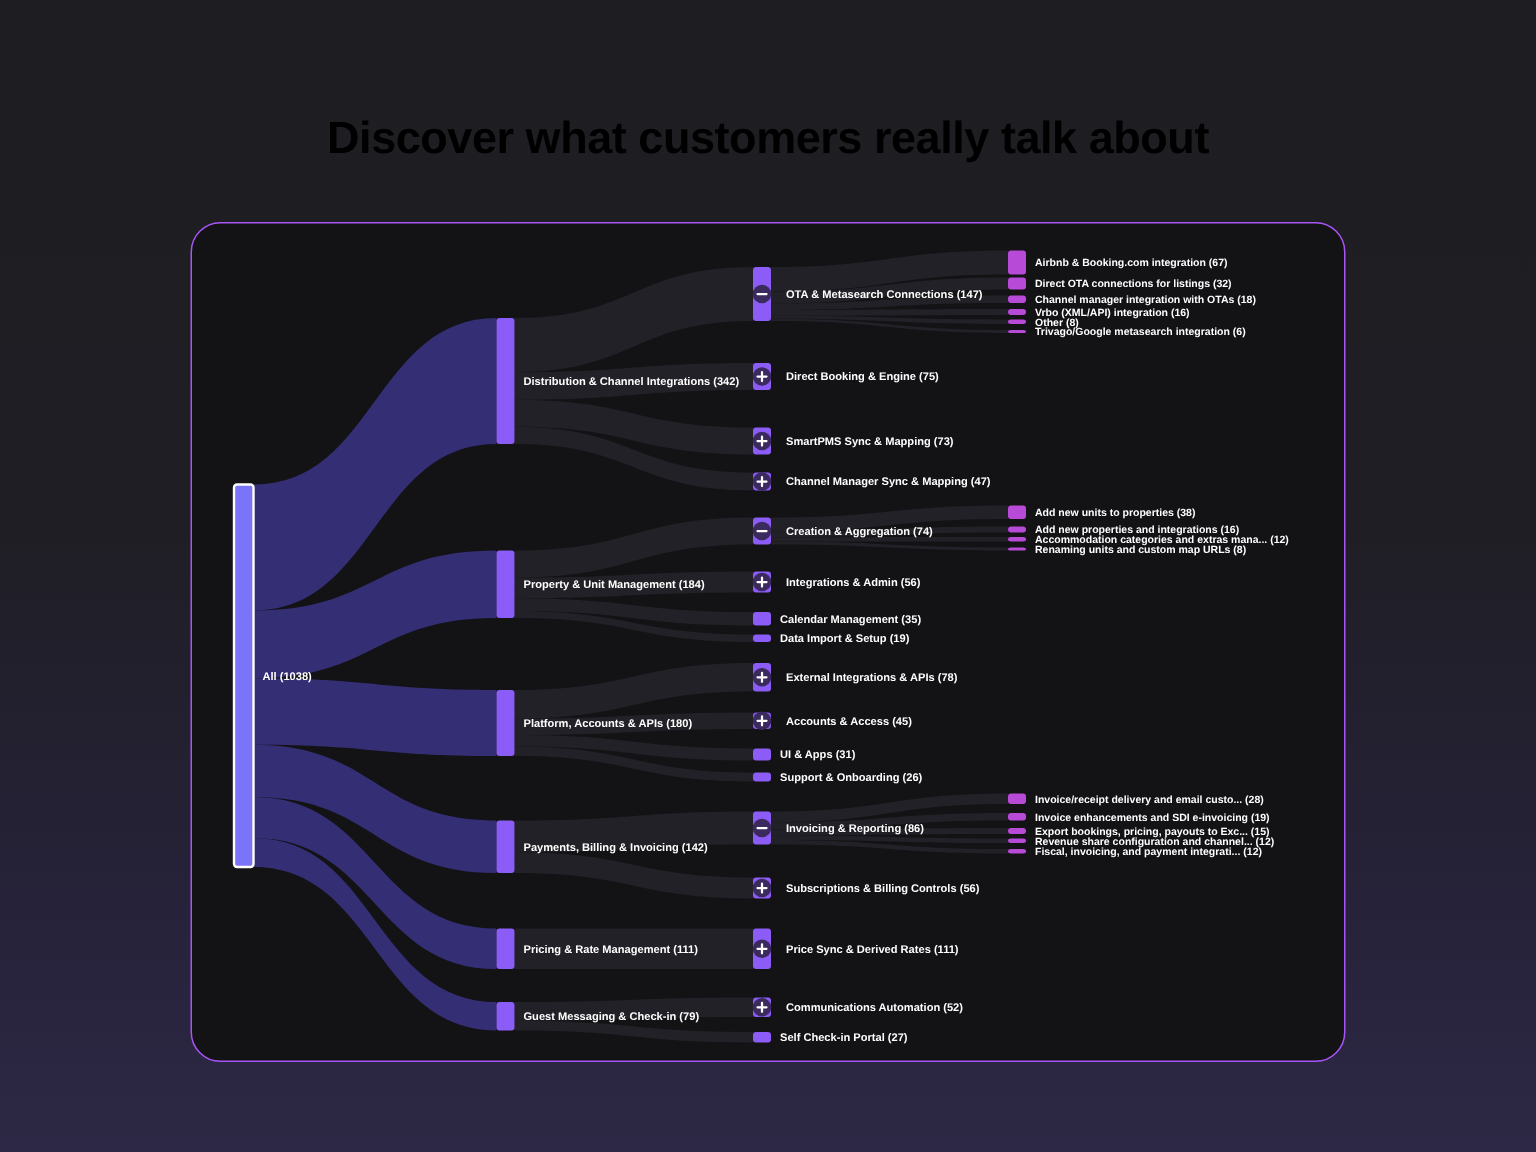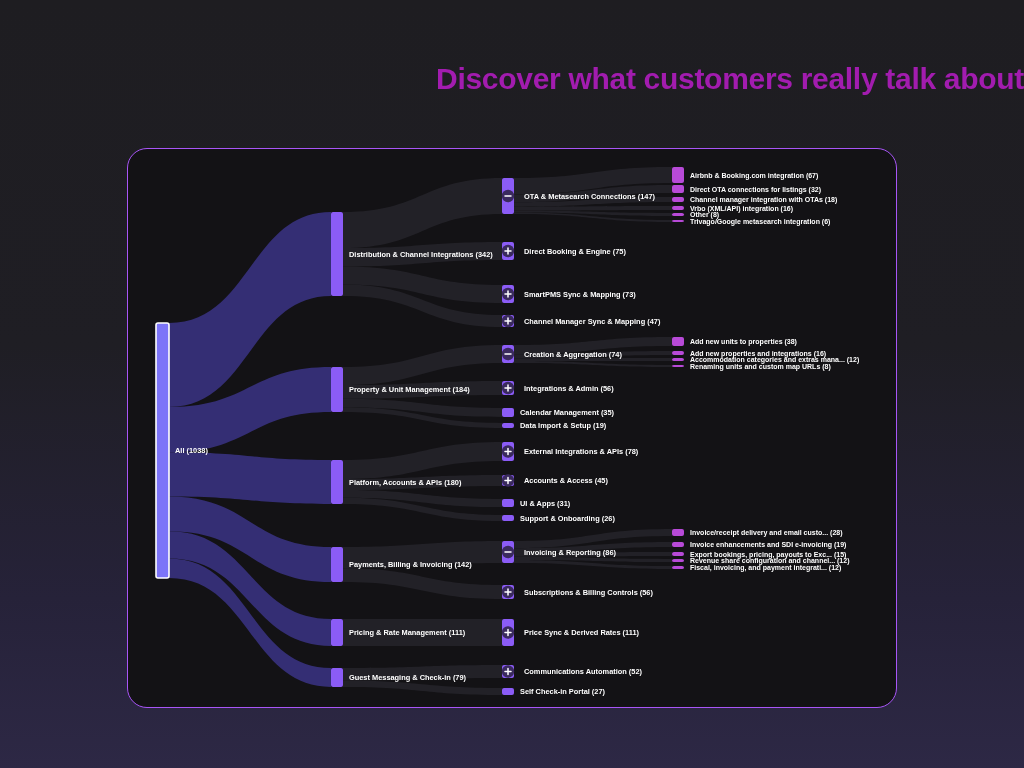--- a/index.html
+++ b/index.html
@@ -2,22 +2,22 @@
 <html><head>
 <meta charset="utf-8">
 <style>
   html,body{margin:0;padding:0;}
   body{
     width:1024px;height:768px;overflow:hidden;position:relative;
     font-family:"Liberation Sans",sans-serif;
     background:linear-gradient(180deg,#1e1d21 0%,#1f1e24 45%,#262239 78%,#2d2845 100%);
   }
   .page-title{
-    position:absolute;top:62px;left:0;width:100%;
-    text-align:right;color:#a21caf;font-size:30px;font-weight:700;
+    position:absolute;top:76px;left:0;width:100%;
+    text-align:center;color:#000000;font-size:30px;font-weight:700;
     letter-spacing:-0.3px;margin:0;
   }
   .chart-card{
     position:absolute;left:127px;top:148px;width:770px;height:560px;
     background:#131215;border:1.5px solid #a855f7;border-radius:20px;
     box-sizing:border-box;overflow:hidden;
   }
   .chart-card svg{position:absolute;left:0;top:0;}
   .lbl{fill:#ffffff;font-family:"Liberation Sans",sans-serif;}
   .lbl-root{font-size:7.4px;font-weight:700;}

